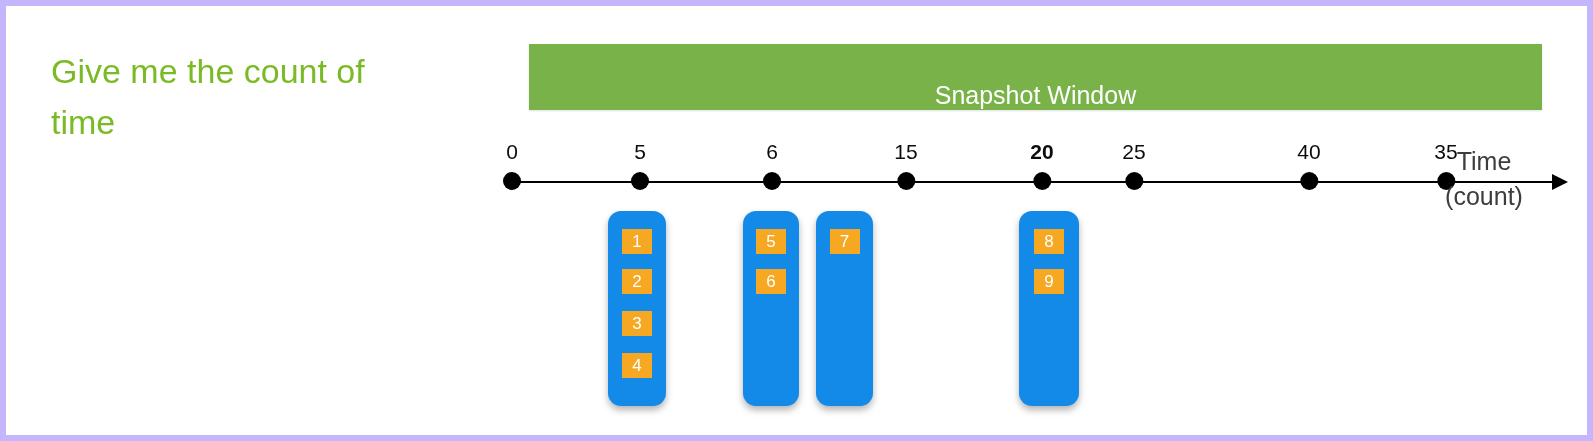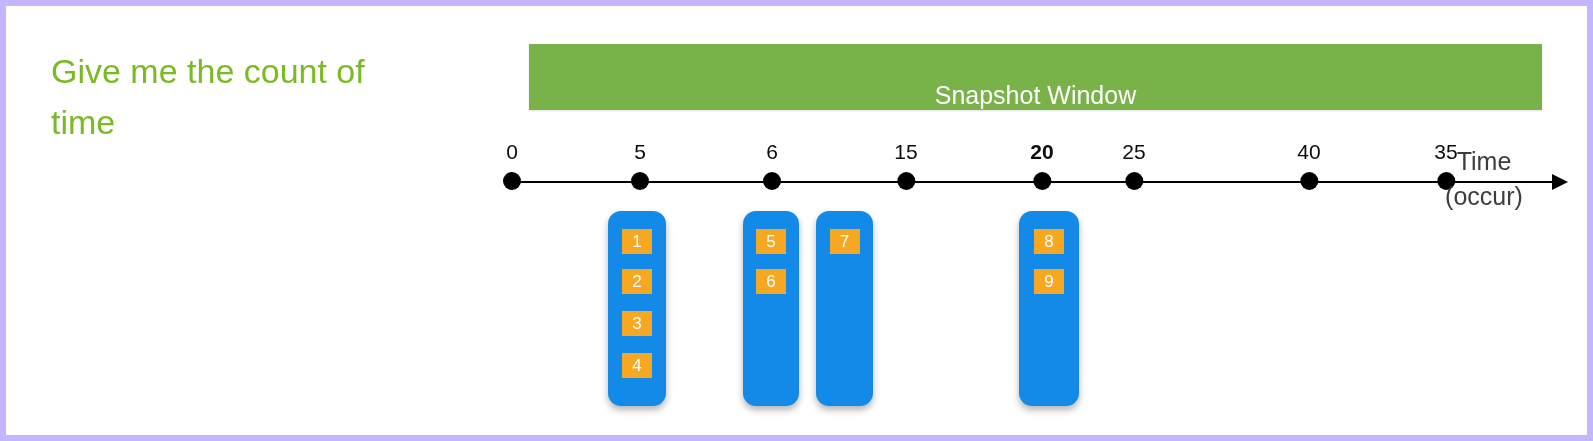--- a/index.html
+++ b/index.html
@@ -127,21 +127,21 @@
     <div class="tick tick-6">
       <span class="tick-label">40</span>
       <span class="tick-dot"></span>
     </div>
     <div class="tick tick-7">
       <span class="tick-label">35</span>
       <span class="tick-dot"></span>
     </div>
 
     <div class="time-label">Time</div>
-    <div class="minute-label">(occur)</div>
+    <div class="minute-label">(count)</div>
   </div>
 
   <div class="event event-1">
     <div class="tweet row-0">1</div>
     <div class="tweet row-1">2</div>
     <div class="tweet row-2">3</div>
     <div class="tweet row-3">4</div>
   </div>
 
   <div class="event event-2">

